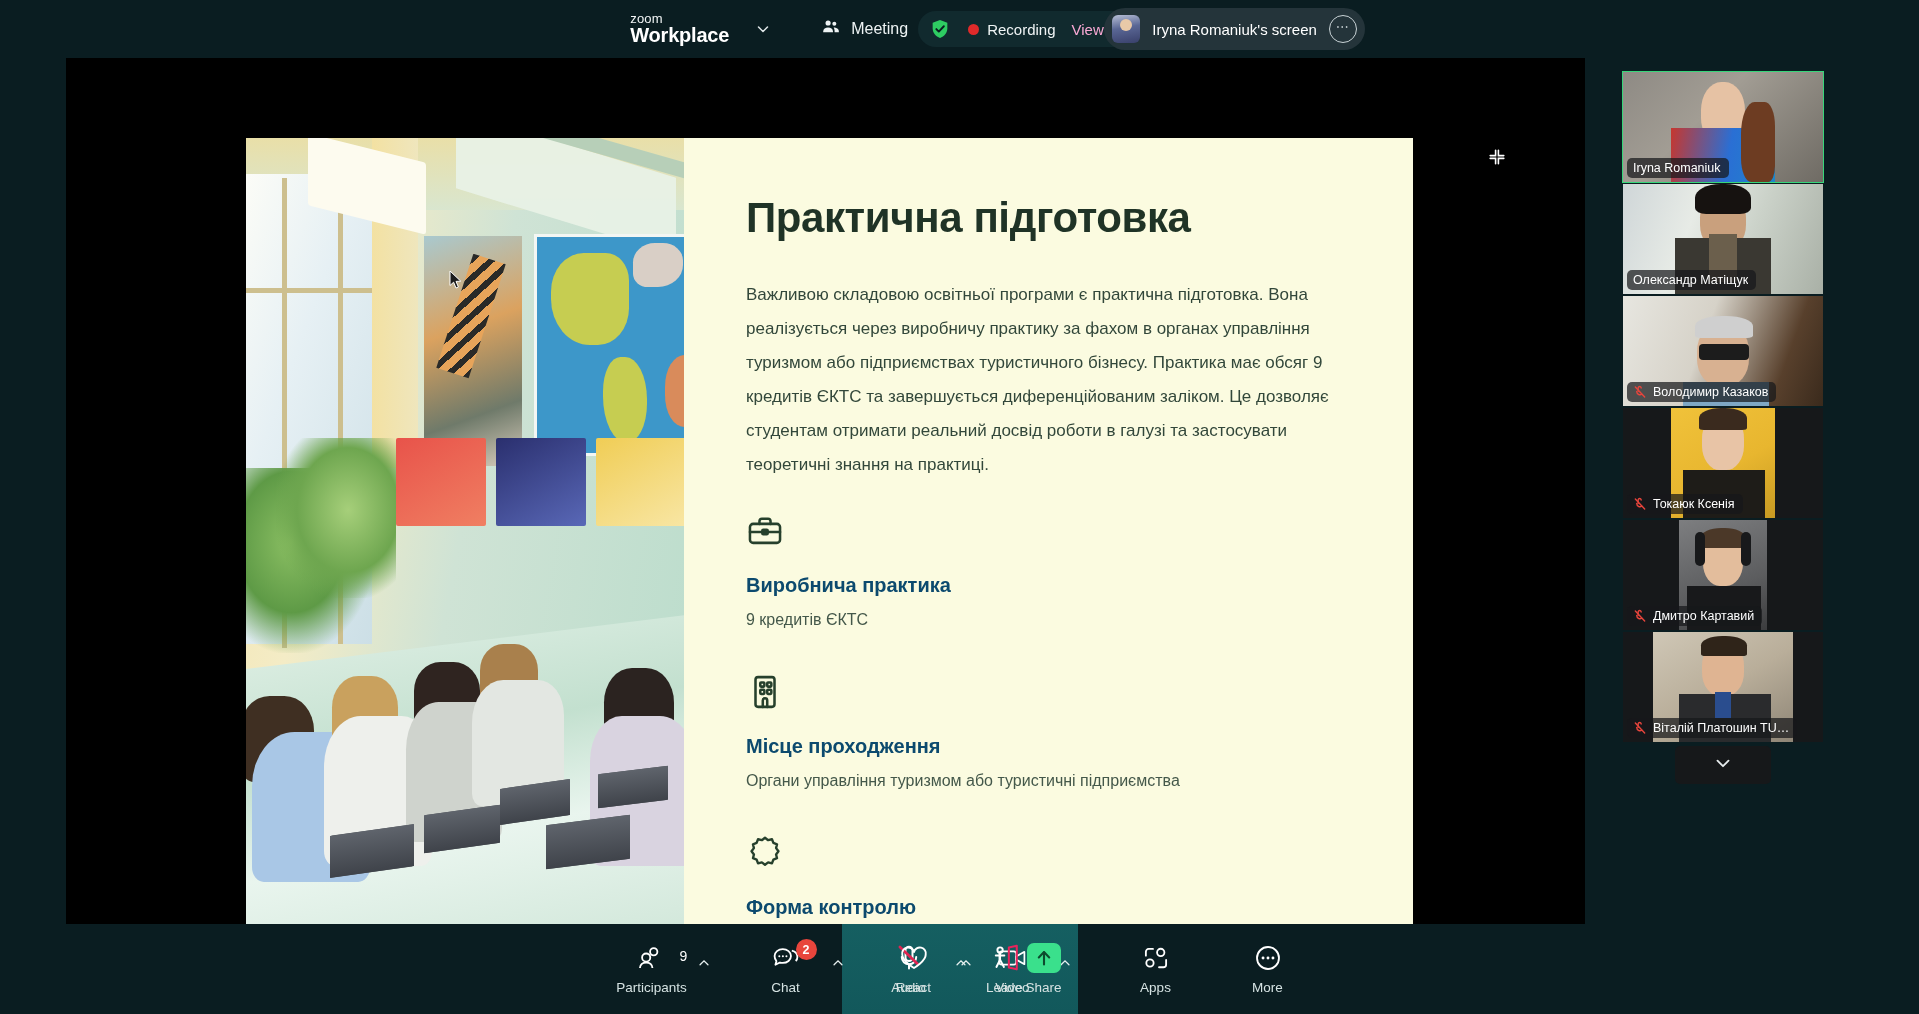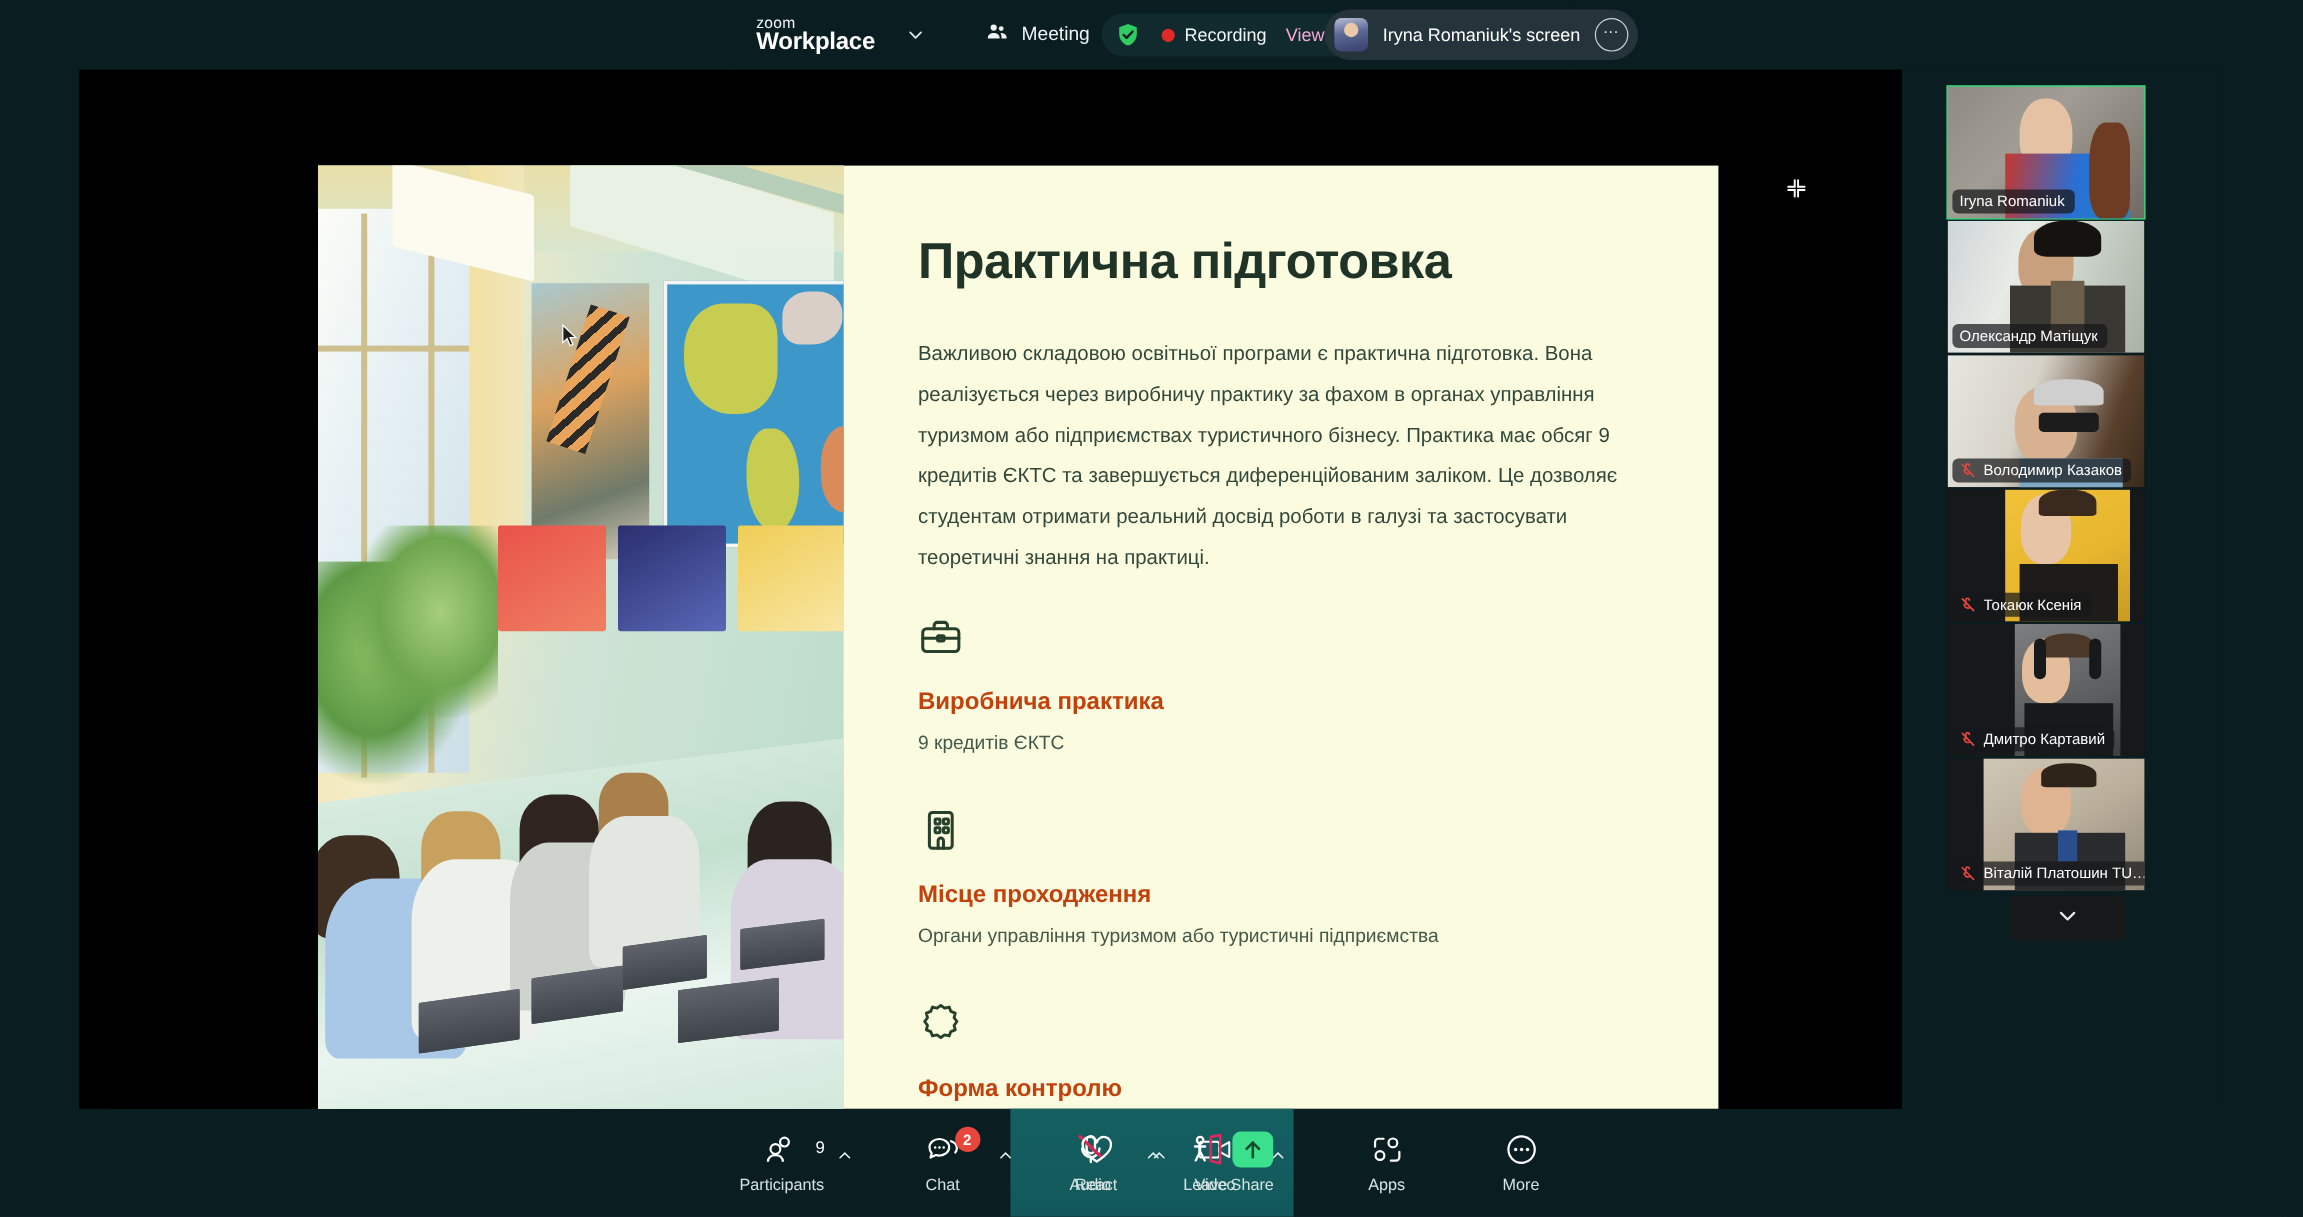--- a/index.html
+++ b/index.html
@@ -94,21 +94,21 @@
     background: #0a1d21;
     display: flex;
   }
   .stage {
     position: relative;
     width: 1519px; flex: 0 0 1519px;
     background: #000000;
     overflow: hidden;
   }
   .share-canvas {
-    position: absolute; left: 24px; top: 14px;
+    position: absolute; left: 5px; top: 14px;
     width: 1511px; height: 855px;
     background: #000;
     overflow: hidden;
   }
   .slide {
     position: absolute;
     left: 175px; top: 66px;
     width: 1167px; height: 866px;
     background: #fbfbe0;
     display: flex;
@@ -160,41 +160,41 @@
   .slide-h1 {
     font-size: 42px; font-weight: 700; color: #1f3326;
     letter-spacing: -.4px; margin-bottom: 36px;
   }
   .slide-p {
     font-size: 17px; line-height: 2.0; color: #32473a;
     max-width: 610px; margin-bottom: 30px;
   }
   .feature { margin-bottom: 44px; }
   .feature-icon { width: 40px; height: 40px; color: #26402c; margin-bottom: 22px; }
-  .feature-title { font-size: 20px; font-weight: 700; color: #c2410c; margin-bottom: 14px; }
+  .feature-title { font-size: 20px; font-weight: 700; color: #0c4a6e; margin-bottom: 14px; }
   .feature-sub { font-size: 16px; color: #44584a; }
 
   .fs-btn {
     position: absolute; left: 1414px; top: 84px;
     width: 34px; height: 30px;
     display: flex; align-items: center; justify-content: center;
     color: #ffffff;
   }
 
   
   .filmstrip {
     position: relative;
     flex: 1;
     background: #0a1d21;
     padding: 14px 30px 0 38px;
   }
   .tiles { width: 200px; margin: 0 auto; position: relative; }
   .tile {
     position: relative;
-    width: 164px; height: 110px;
+    width: 200px; height: 110px;
     margin-bottom: 2px;
     background: #16181a;
     overflow: hidden;
   }
   .tile.active { outline: 3px solid #37d67a; outline-offset: -2px; }
   .tile-bg { position: absolute; inset: 0; }
   .face {
     position: absolute; left: 50%; transform: translateX(-50%);
     border-radius: 46% 46% 42% 42%;
   }

